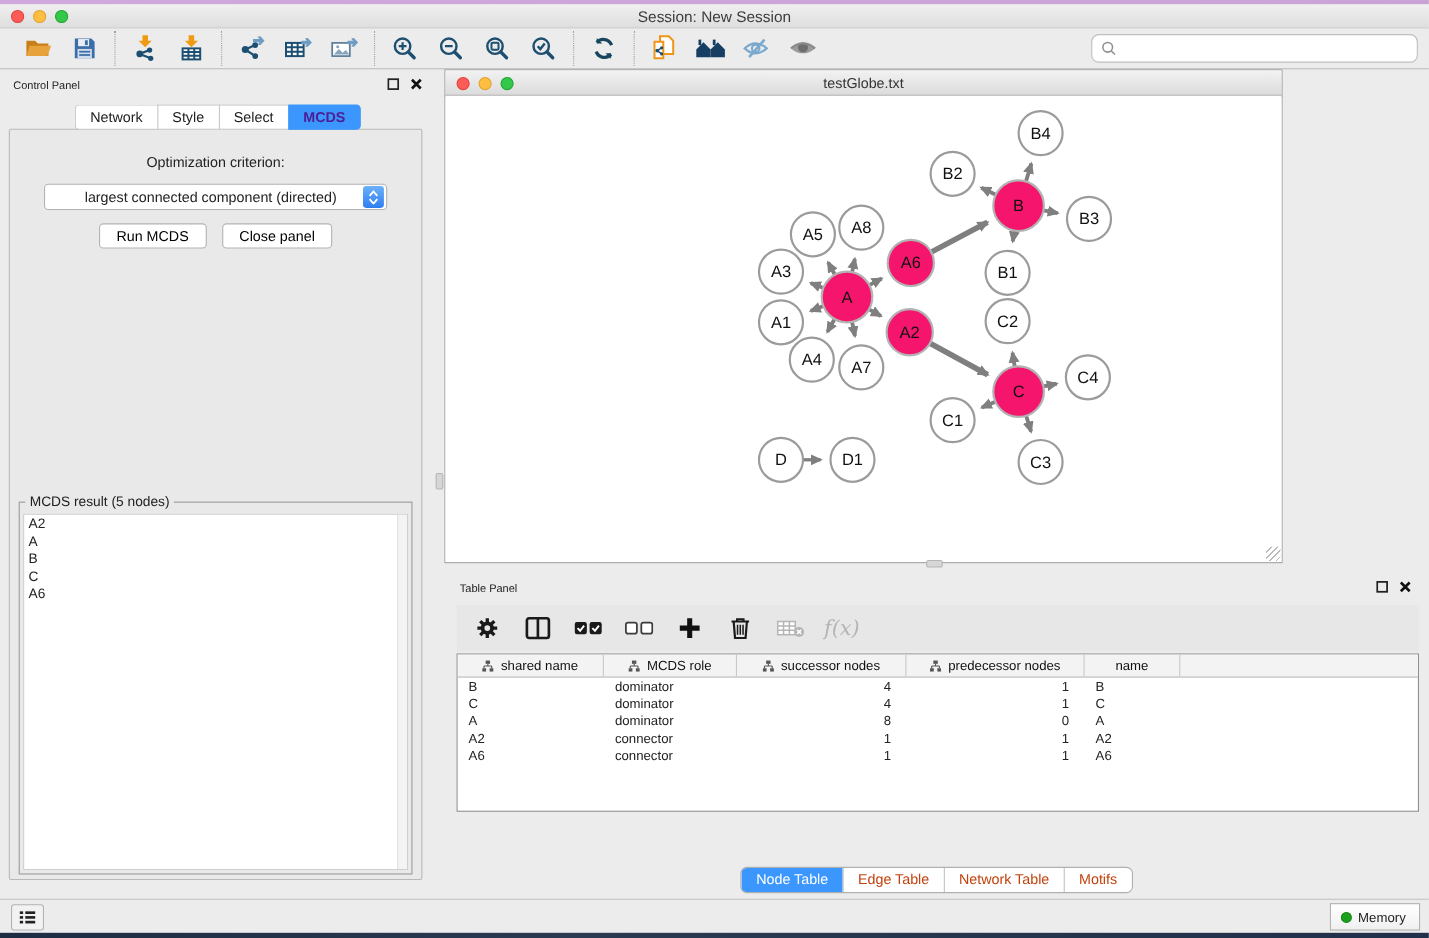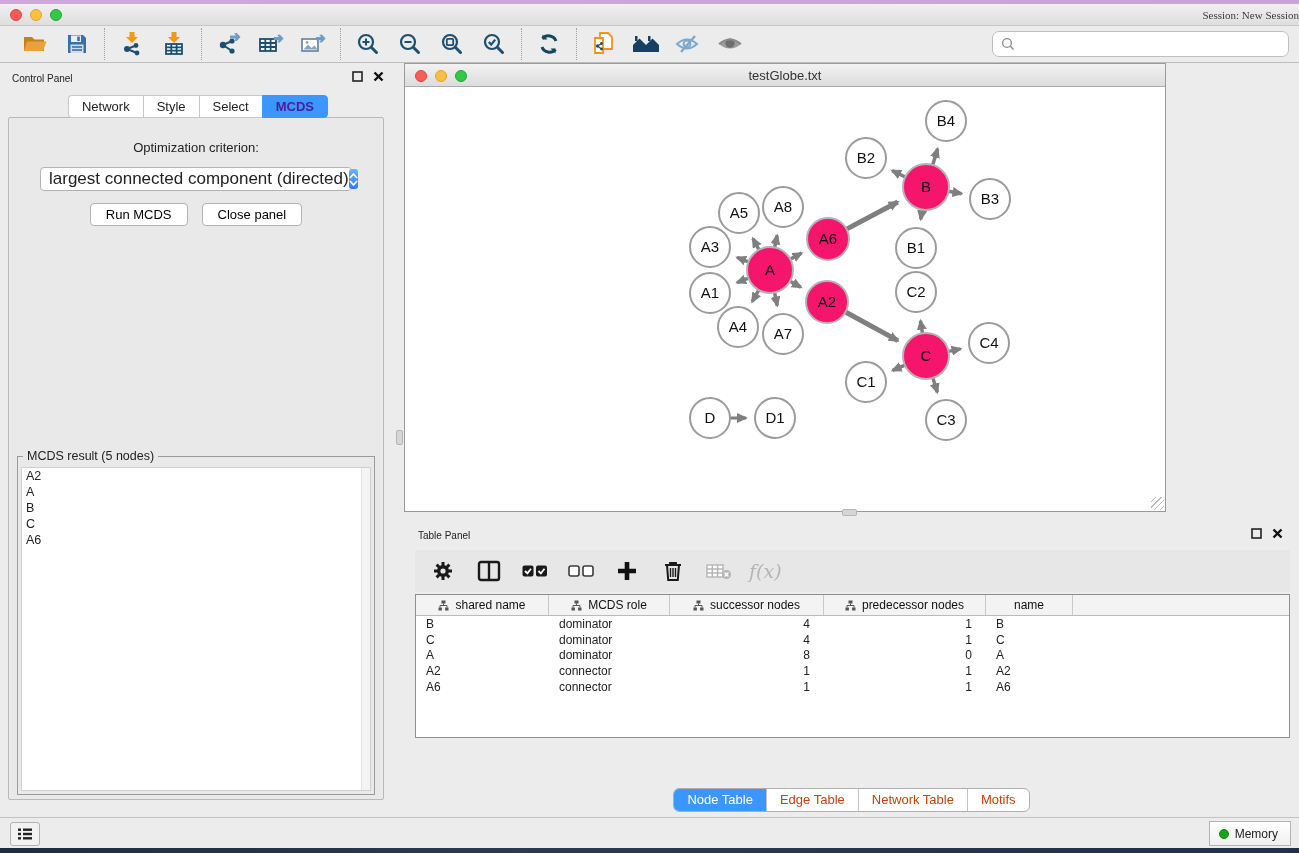--- a/index.html
+++ b/index.html
@@ -11,21 +11,21 @@
   .purple-strip { position:absolute; left:0; top:0; width:100%; height:4px;
     background:linear-gradient(90deg,#cfa9dc,#c9a2d6); }
   .titlebar { position:absolute; left:0; top:4px; width:100%; height:22px;
     background:linear-gradient(#f0f0f0,#dedede); border-bottom:1px solid #c6c6c6;
     display:flex; align-items:center; }
   .lights { position:absolute; left:10px; top:5px; display:flex; gap:8px; }
   .light { width:12px; height:12px; border-radius:50%; }
   .light.red { background:#fc5b57; border:1px solid #e2443e; }
   .light.yellow { background:#fdbe41; border:1px solid #e0a330; }
   .light.green { background:#34c84a; border:1px solid #24a534; }
-  .titlebar .title { width:100%; text-align:right; font-size:11px; color:#3c3c3c;font-family:Liberation Serif, serif; }
+  .titlebar .title { width:100%; text-align:center; font-size:14px; color:#3c3c3c; }
 
   .toolbar { position:absolute; left:0; top:26px; width:100%; height:37px;
     background:#ececec; border-bottom:1px solid #bdbdbd;
     display:flex; align-items:center; padding-left:8px; }
   .tgroup { display:flex; align-items:center; height:32px; padding:0 6px; }
   .tgroup + .tgroup { border-left:1px dotted #9f9f9f; }
   .tbtn { width:42px; height:32px; display:flex; align-items:center; justify-content:center; cursor:default; }
   .searchbox { position:absolute; right:10px; top:5px; width:297px; height:26px;
     background:#fff; border:1px solid #bfbfbf; border-radius:7px;
     display:flex; align-items:center; padding:0 8px; }
@@ -40,21 +40,21 @@
   .cp-tab { font-size:13px; padding:3px 13px; background:#fff; border:1px solid #c9c9c9;
     border-right:none; color:#222; cursor:default; }
   .cp-tab:first-child { border-top-left-radius:4px; border-bottom-left-radius:4px; }
   .cp-tab:last-child { border-right:1px solid #c9c9c9; border-top-right-radius:4px; border-bottom-right-radius:4px; }
   .cp-tab.active { background:#3b97fd; border-color:#3b97fd; color:#4c1d95;font-weight:bold; }
   .cp-content { position:absolute; left:8px; right:12px; top:54px; bottom:17px;
     background:#e9e9e9; border:1px solid #b9b9b9; border-radius:2px; }
   .opt-label { text-align:center; font-size:13px; margin-top:22px; }
   .dropdown { position:relative; margin:12px auto 0; width:312px; height:24px; background:#fff;
     border:1px solid #b3b3b3; border-radius:4px; display:flex; align-items:center; cursor:default; }
-  .dropdown .dd-text { flex:1; font-size:17px; padding-left:8px; white-space:nowrap; }
+  .dropdown .dd-text { flex:1; font-size:13px; padding-left:8px; white-space:nowrap;margin-left:28px; }
   .dd-stepper { width:19px; height:20px; margin-right:2px; border-radius:3px;
     background:linear-gradient(#6cb1f9,#2e7ef0); display:flex; flex-direction:column;
     align-items:center; justify-content:center; gap:1px; }
   .dd-stepper svg { display:block; }
   .btn-row { display:flex; justify-content:center; gap:14px; margin-top:12px; }
   .push-btn { height:23px; padding:0 15px; background:#fff; border:1px solid #b3b3b3;
     border-radius:4px; font-size:13px; font-family:inherit; cursor:default; }
   .result-group { position:absolute; left:8px; right:8px; top:338px; bottom:4px;
     border:1px solid #9b9b9b; }
   .result-legend { position:absolute; top:-8px; left:5px; background:#e9e9e9;

